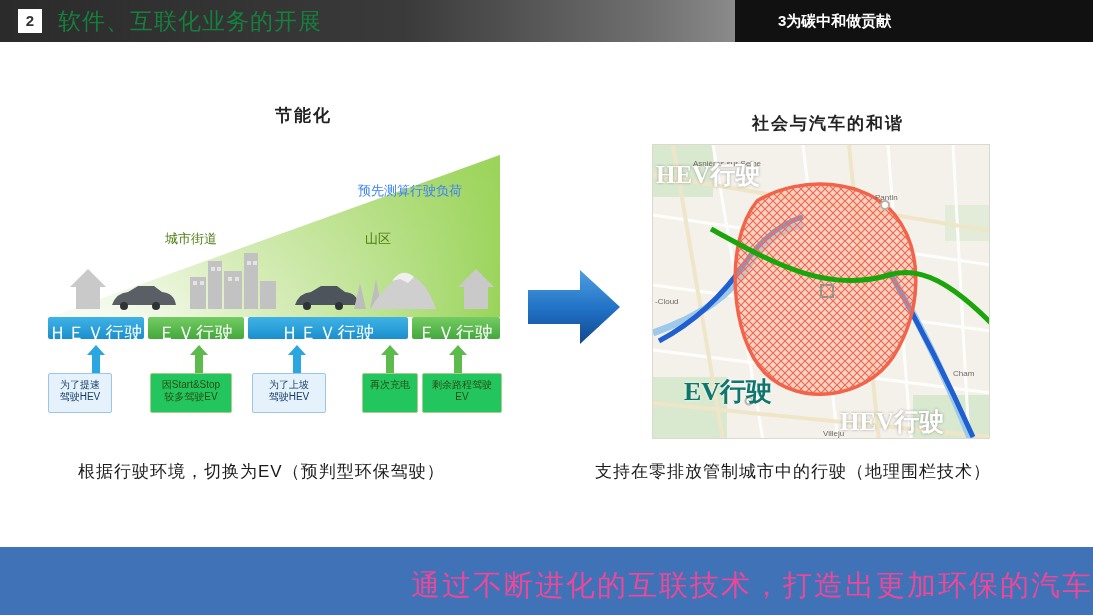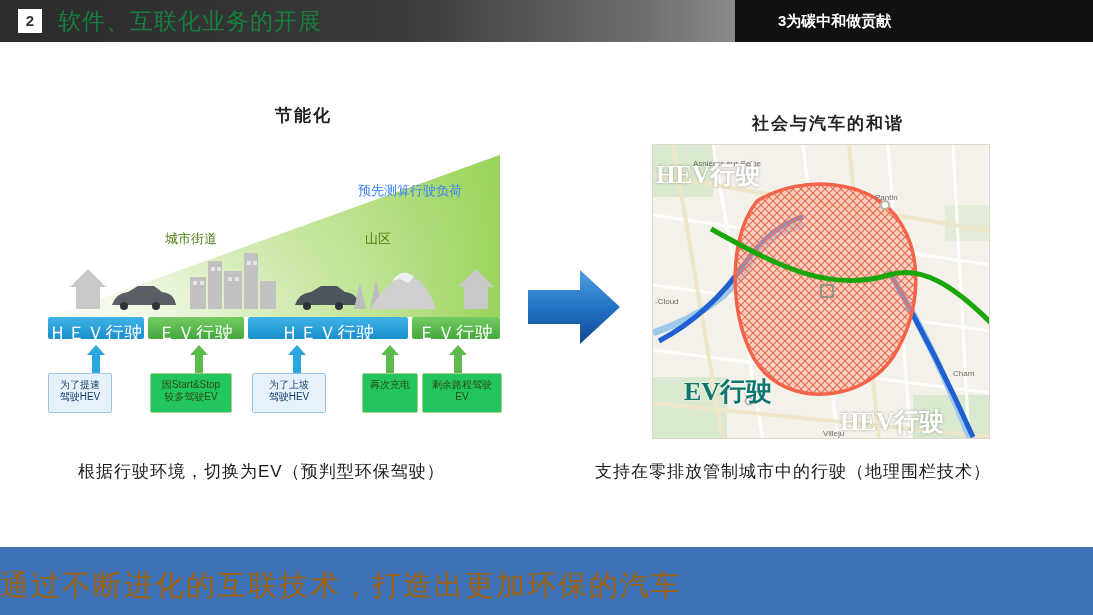--- a/index.html
+++ b/index.html
@@ -87,22 +87,22 @@
   #map-lbl-1{left:656px;top:158px;font-size:25px;}
   #map-lbl-2{left:684px;top:330px;font-size:26px;color:#0f766e;text-shadow:0 0 3px rgba(255,255,255,.8);margin-top:44px;}
   #map-lbl-3{left:840px;top:405px;font-size:25px;}
   .map-small{position:absolute;font-size:8px;color:#6d6a63;}
   
   #banner{
     position:absolute;left:0;top:547px;width:1093px;height:68px;
     background:#3f72b6;
   }
   #banner-text{
-    position:absolute;left:0;top:566px;width:1093px;text-align:left;
-    color:#a16207;font-size:29px;letter-spacing:2px;
+    position:absolute;left:0;top:566px;width:1093px;text-align:right;
+    color:#ec4899;font-size:29px;letter-spacing:2px;
   }
   #whitegap{position:absolute;left:0;top:505px;width:1093px;height:42px;background:#ffffff;}
 </style>
 </head>
 <body>
 
 <div id="topbar">
   <div id="topbar-left"></div>
   <div id="topbar-right"></div>
   <div id="chapter-num">2</div>

